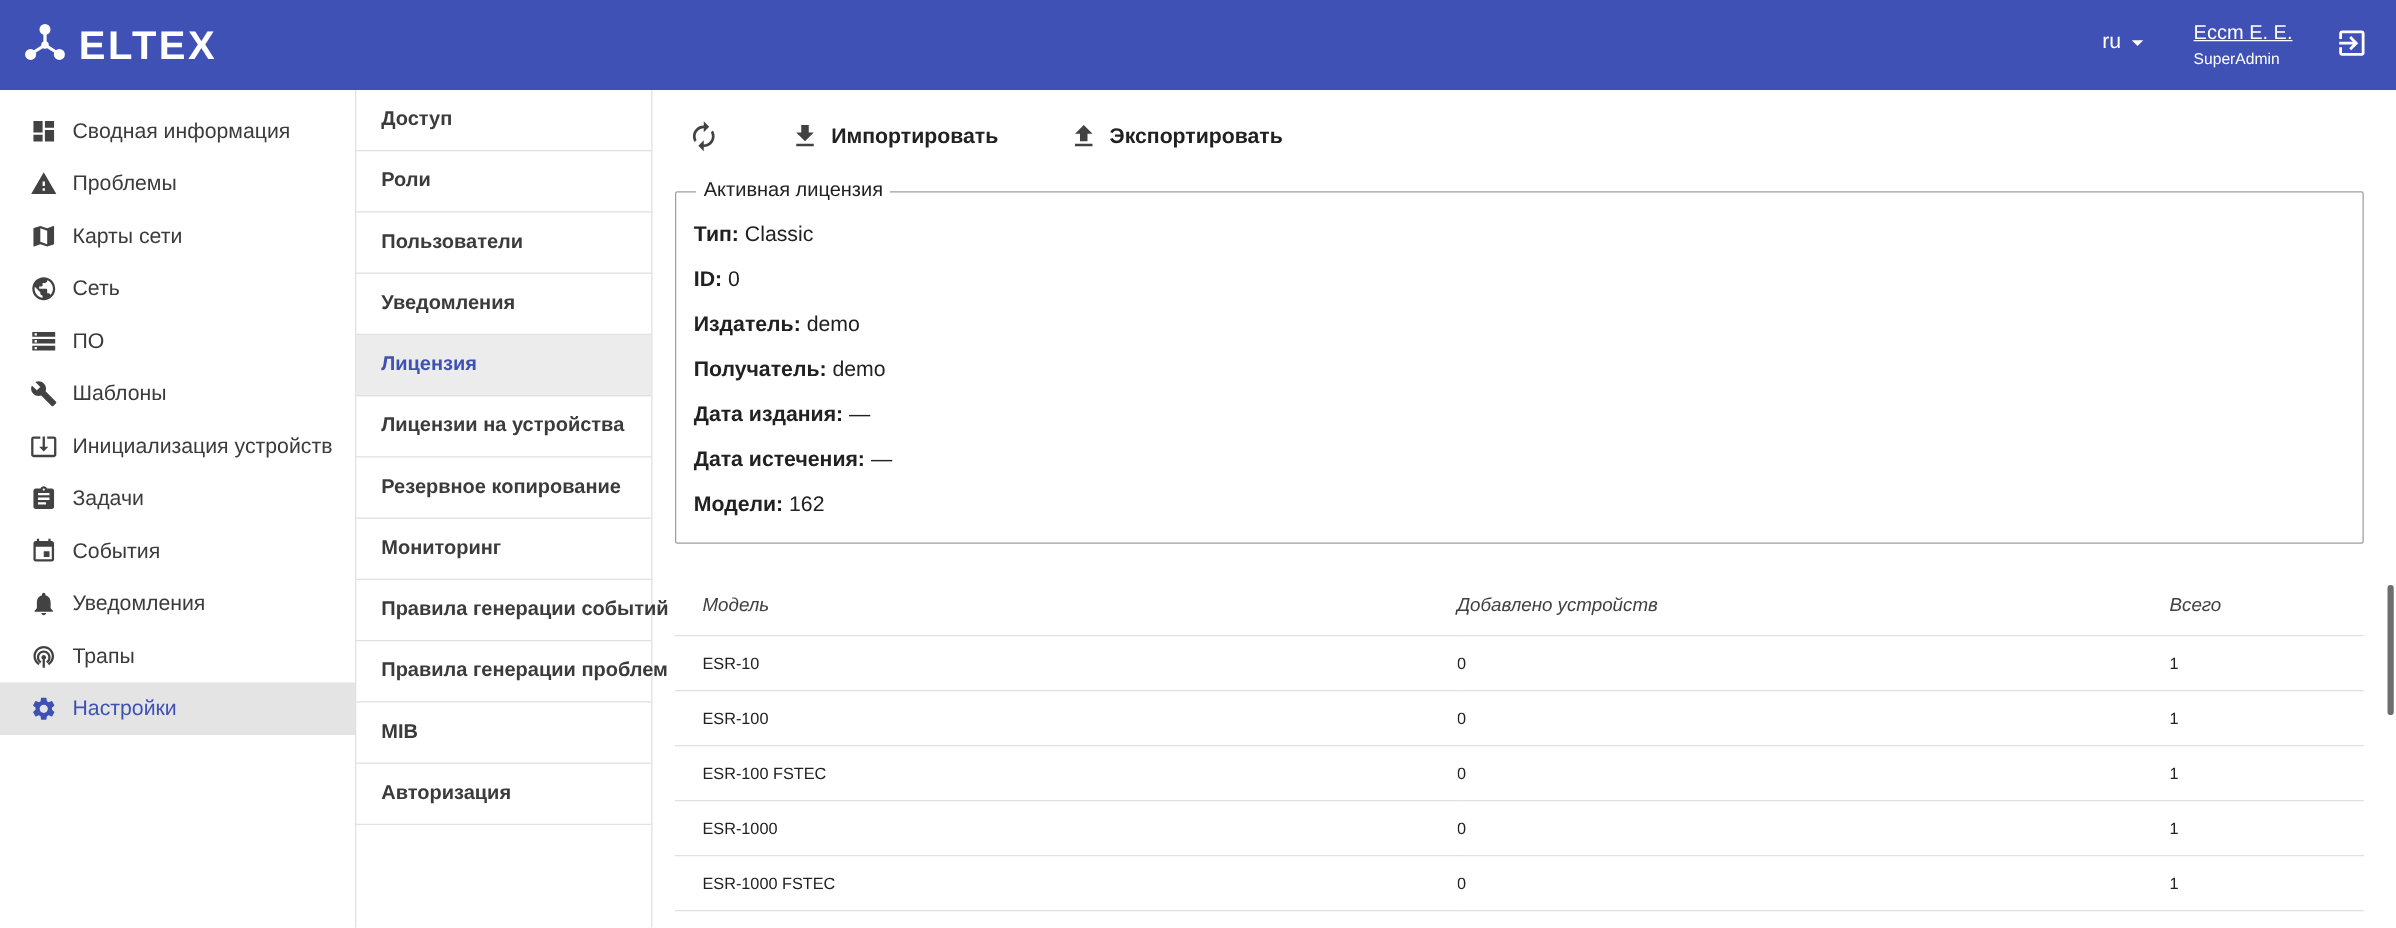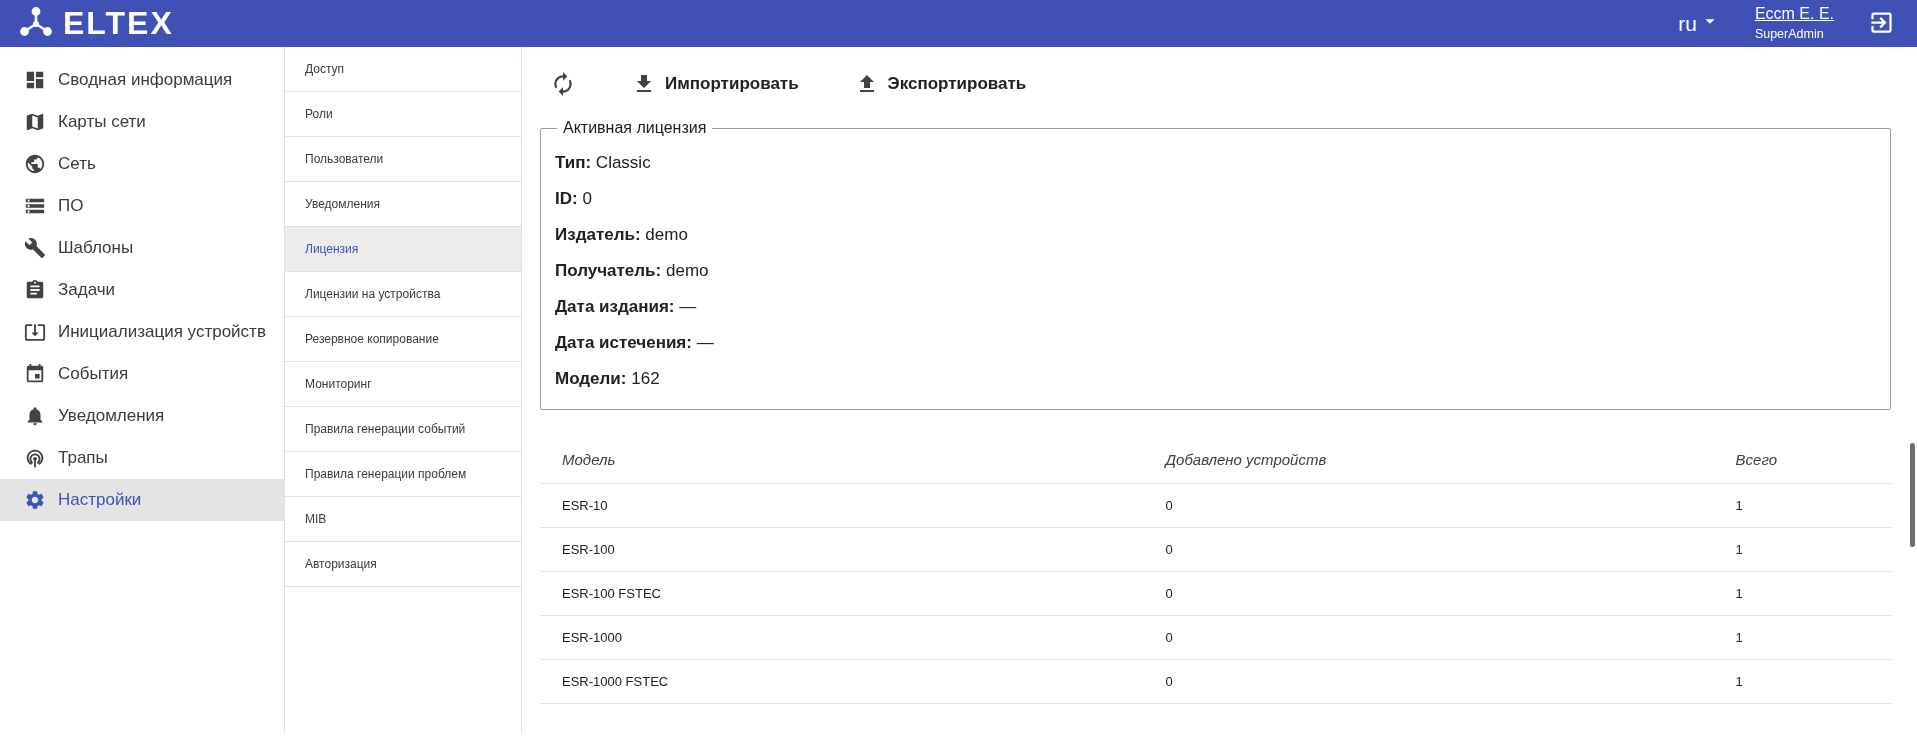--- a/index.html
+++ b/index.html
@@ -6,28 +6,28 @@
   html, body { margin: 0; padding: 0; }
   body {
     width: 1917px; height: 742px; overflow: hidden;
     font-family: "Liberation Sans", sans-serif;
     background: #ffffff; color: #212121;
   }
   :root { --accent: #3f51b5; --border: #e0e0e0; }
 
   
   .topbar {
-    height: 47px; background: var(--accent);
+    height: 72px; background: var(--accent);
     display: flex; align-items: center; justify-content: space-between;
     padding: 0 22px 0 18px;
   }
   .brand { display: flex; align-items: center; gap: 9px; color: #fff; }
   .brand-text { font-size: 32px; font-weight: bold; letter-spacing: 2px; }
   .topbar-right { display: flex; align-items: center; gap: 34px; color: #fff; }
-  .lang { display: flex; align-items: center; gap: 2px; font-size: 21px; cursor: pointer; }
+  .lang { display: flex; align-items: flex-start; gap: 2px; font-size: 17px; cursor: pointer; }
   .user-block { text-align: center; line-height: 1.25; }
   .user-name { color: #fff; font-size: 16px; text-decoration: underline; cursor: pointer; }
   .user-role { color: #fff; font-size: 12.5px; margin-top: 3px; text-align: left; }
   .icon-btn { background: none; border: none; padding: 0; color: #fff; cursor: pointer; display: flex; align-items: center; }
 
   
   .body-row { display: flex; height: 686px; position: relative; }
 
   
   .sidebar { width: 284px; flex: none; padding-top: 12px; background: #fff; }
@@ -39,22 +39,22 @@
   .sidebar-item .icon { color: #424242; display: flex; align-items: center; }
   .sidebar-item.selected { background: #e4e4e4; color: var(--accent); }
   .sidebar-item.selected .icon { color: var(--accent); }
 
   
   .submenu {
     width: 238px; flex: none; background: #fff;
     border-left: 1px solid var(--border); border-right: 1px solid var(--border);
   }
   .submenu-item {
-    padding: 15px 20px; font-size: 12px; color: #3b3b3b;
-    border-bottom: 1px solid var(--border); cursor: pointer; white-space: nowrap;
+    padding: 15px 20px; font-size: 16px; color: #3b3b3b;
+    border-bottom: 1px solid var(--border); cursor: pointer; white-space: nowrap; font-weight: bold;
   }
   .submenu-item.selected { background: #ececec; color: var(--accent); }
 
   
   .content { flex: 1; overflow: hidden; }
   .toolbar { display: flex; align-items: center; gap: 56px; padding: 24px 0 0 28px; }
   .toolbar button {
     background: none; border: none; padding: 0; cursor: pointer;
     display: flex; align-items: center; gap: 9px;
     font-family: "Liberation Sans", sans-serif;
@@ -132,20 +132,28 @@
         <span class="icon">
           <svg viewBox="0 0 24 24" width="22" height="22">
             <path fill="currentColor" d="M3 13h8V3H3v10zm0 8h8v-6H3v6zm10 0h8V11h-8v10zm0-18v6h8V3h-8z"></path>
           </svg>
         </span>
         <span>Сводная информация</span>
       </div>
       <div class="sidebar-item">
         <span class="icon">
           <svg viewBox="0 0 24 24" width="22" height="22">
+            <path fill="currentColor" d="M1 21h22L12 2 1 21zm12-3h-2v-2h2v2zm0-4h-2v-4h2v4z"></path>
+          </svg>
+        </span>
+        <span>Проблемы</span>
+      </div>
+      <div class="sidebar-item">
+        <span class="icon">
+          <svg viewBox="0 0 24 24" width="22" height="22">
             <path fill="currentColor" d="M20.5 3l-.16.03L15 5.1 9 3 3.36 4.9c-.21.07-.36.25-.36.48V20.5c0 .28.22.5.5.5l.16-.03L9 18.9l6 2.1 5.64-1.9c.21-.07.36-.25.36-.48V3.5c0-.28-.22-.5-.5-.5zM15 19l-6-2.11V5l6 2.11V19z"></path>
           </svg>
         </span>
         <span>Карты сети</span>
       </div>
       <div class="sidebar-item">
         <span class="icon">
           <svg viewBox="0 0 24 24" width="22" height="22">
             <path fill="currentColor" d="M12 2C6.48 2 2 6.48 2 12s4.48 10 10 10 10-4.48 10-10S17.52 2 12 2zm-1 17.93c-3.95-.49-7-3.85-7-7.93 0-.62.08-1.21.21-1.79L9 15v1c0 1.1.9 2 2 2v1.93zm6.9-2.54c-.26-.81-1-1.39-1.9-1.39h-1v-3c0-.55-.45-1-1-1H8v-2h2c.55 0 1-.45 1-1V7h2c1.1 0 2-.9 2-2v-.41c2.93 1.19 5 4.06 5 7.41 0 2.08-.8 3.97-2.1 5.39z"></path>
           </svg>
@@ -164,32 +172,32 @@
         <span class="icon">
           <svg viewBox="0 0 24 24" width="22" height="22">
             <path fill="currentColor" d="M22.7 19l-9.1-9.1c.9-2.3.4-5-1.5-6.9-2-2-5-2.4-7.4-1.3L9 6 6 9 1.6 4.7C.4 7.1.9 10.1 2.9 12.1c1.9 1.9 4.6 2.4 6.9 1.5l9.1 9.1c.4.4 1 .4 1.4 0l2.3-2.3c.5-.4.5-1.1.1-1.4z"></path>
           </svg>
         </span>
         <span>Шаблоны</span>
       </div>
       <div class="sidebar-item">
         <span class="icon">
           <svg viewBox="0 0 24 24" width="22" height="22">
+            <path fill="currentColor" d="M12 16.5l4-4h-3v-9h-2v9H8l4 4zm9-13h-6v1.99h6v14.03H3V5.49h6V3.5H3c-1.1 0-2 .9-2 2v14c0 1.1.9 2 2 2h18c1.1 0 2-.9 2-2v-14c0-1.1-.9-2-2-2z"></path>
+          </svg>
+        </span>
+        <span>Инициализация устройств</span>
+      </div>
+      <div class="sidebar-item">
+        <span class="icon">
+          <svg viewBox="0 0 24 24" width="22" height="22">
             <path fill="currentColor" d="M19 3h-4.18C14.4 1.84 13.3 1 12 1c-1.3 0-2.4.84-2.82 2H5c-1.1 0-2 .9-2 2v14c0 1.1.9 2 2 2h14c1.1 0 2-.9 2-2V5c0-1.1-.9-2-2-2zm-7 0c.55 0 1 .45 1 1s-.45 1-1 1-1-.45-1-1 .45-1 1-1zm2 14H7v-2h7v2zm3-4H7v-2h10v2zm0-4H7V7h10v2z"></path>
           </svg>
         </span>
         <span>Задачи</span>
-      </div>
-      <div class="sidebar-item">
-        <span class="icon">
-          <svg viewBox="0 0 24 24" width="22" height="22">
-            <path fill="currentColor" d="M12 16.5l4-4h-3v-9h-2v9H8l4 4zm9-13h-6v1.99h6v14.03H3V5.49h6V3.5H3c-1.1 0-2 .9-2 2v14c0 1.1.9 2 2 2h18c1.1 0 2-.9 2-2v-14c0-1.1-.9-2-2-2z"></path>
-          </svg>
-        </span>
-        <span>Инициализация устройств</span>
       </div>
       <div class="sidebar-item">
         <span class="icon">
           <svg viewBox="0 0 24 24" width="22" height="22">
             <path fill="currentColor" d="M17 12h-5v5h5v-5zM16 1v2H8V1H6v2H5c-1.11 0-1.99.9-1.99 2L3 19c0 1.1.89 2 2 2h14c1.1 0 2-.9 2-2V5c0-1.1-.9-2-2-2h-1V1h-2zm3 18H5V8h14v11z"></path>
           </svg>
         </span>
         <span>События</span>
       </div>
       <div class="sidebar-item">

